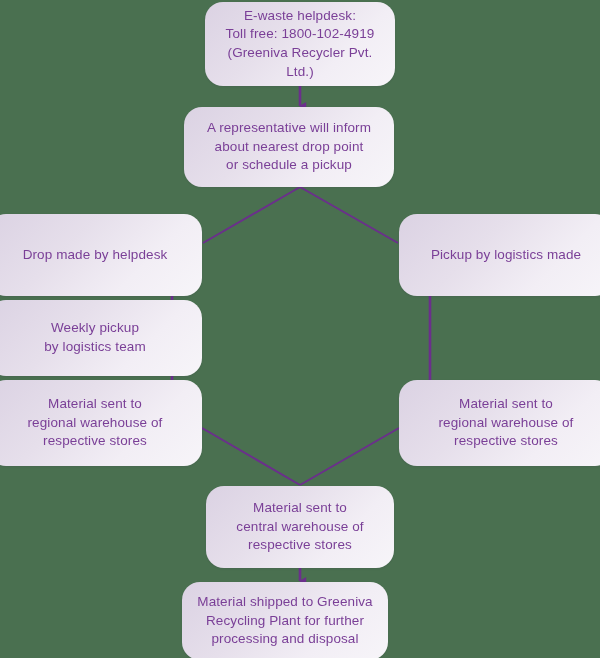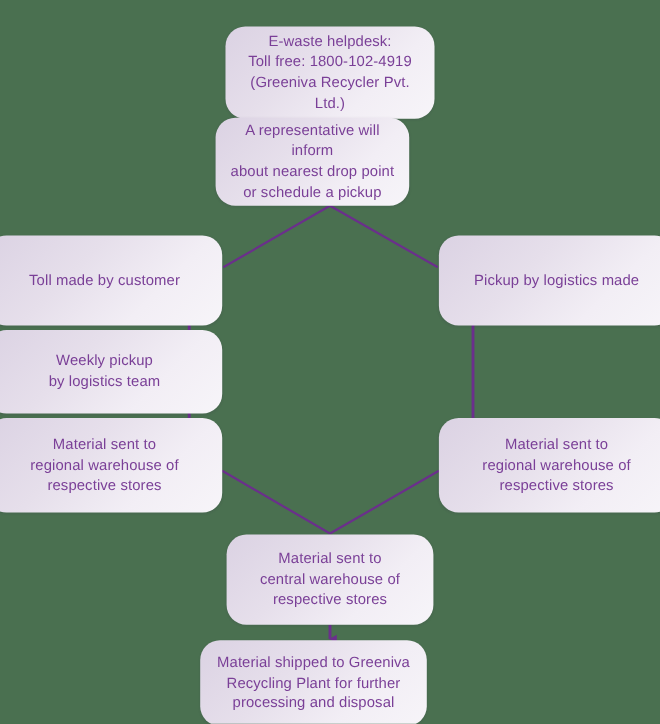--- a/index.html
+++ b/index.html
@@ -43,22 +43,22 @@
     letter-spacing: 0.1px;
     padding: 6px 10px;
     z-index: 2;
   }
   .node-text {
     display: block;
     white-space: pre-line;
   }
 
   
-  #node-helpdesk       { left: 205px; top: 2px;   width: 190px; height: 84px; margin-top: 22px; }
-  #node-representative { left: 196px; top: 107px; width: 176px; height: 80px; }
+  #node-helpdesk       { left: 205px; top: 2px;   width: 190px; height: 84px; }
+  #node-representative { left: 184px; top: 107px; width: 210px; height: 80px; }
   #node-drop-customer  { left: -12px; top: 214px; width: 214px; height: 82px; }
   #node-pickup-team    { left: 399px; top: 214px; width: 214px; height: 82px; }
   #node-weekly-pickup  { left: -12px; top: 300px; width: 214px; height: 76px; }
   #node-left-regional  { left: -12px; top: 380px; width: 214px; height: 86px; }
   #node-right-regional { left: 399px; top: 380px; width: 214px; height: 86px; }
   #node-central        { left: 206px; top: 486px; width: 188px; height: 82px; }
   #node-shipped        { left: 182px; top: 582px; width: 206px; height: 78px; }
 </style>
 </head>
 <body>
@@ -94,21 +94,21 @@
 (Greeniva Recycler Pvt. Ltd.)</span>
   </div>
 
   <div class="node" id="node-representative">
     <span class="node-text">A representative will inform
 about nearest drop point
 or schedule a pickup</span>
   </div>
 
   <div class="node" id="node-drop-customer">
-    <span class="node-text">Toll made by customer</span>
+    <span class="node-text">Drop made by helpdesk</span>
   </div>
 
   <div class="node" id="node-pickup-team">
     <span class="node-text">Pickup by logistics made</span>
   </div>
 
   <div class="node" id="node-weekly-pickup">
     <span class="node-text">Weekly pickup
 by logistics team</span>
   </div>

